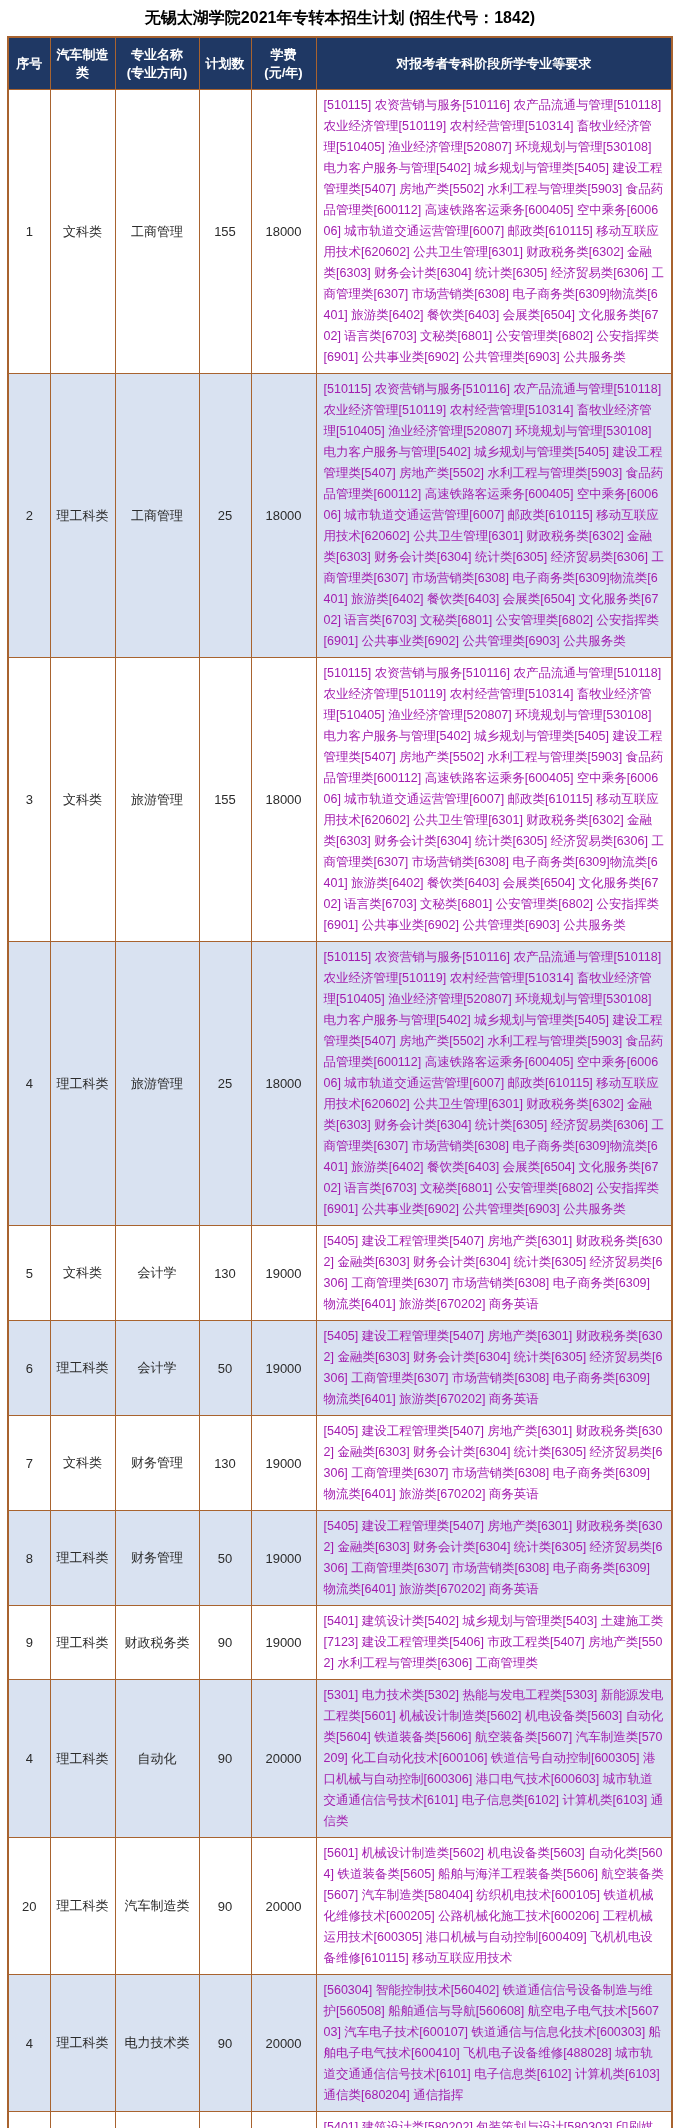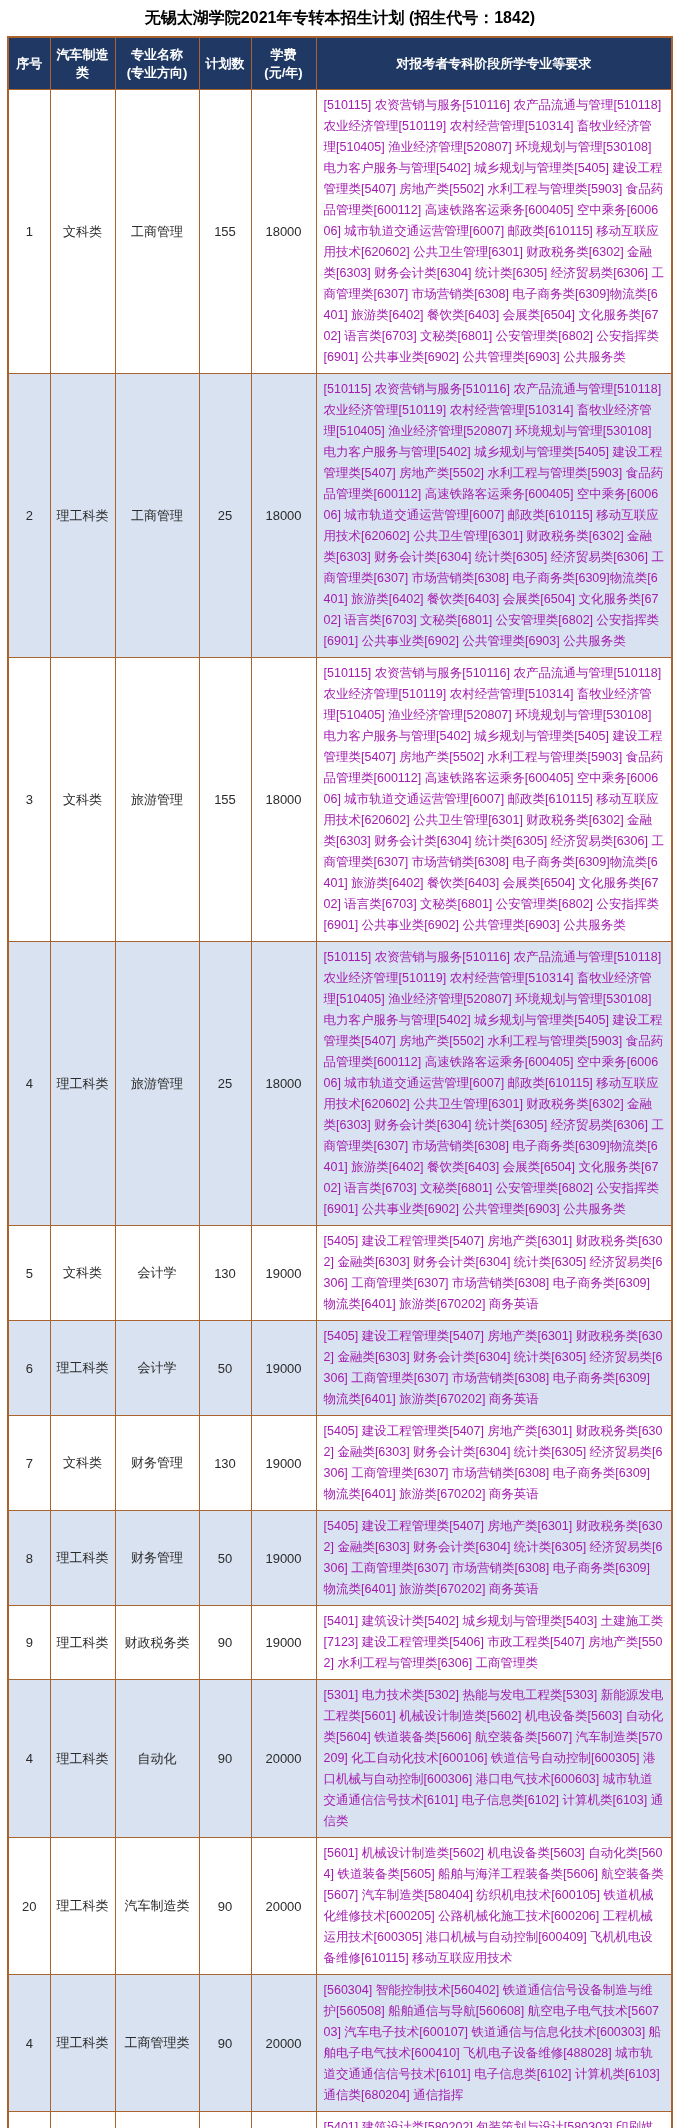--- a/index.html
+++ b/index.html
@@ -141,21 +141,21 @@
           <td class="c">20</td>
           <td class="c">理工科类</td>
           <td class="c">汽车制造类</td>
           <td class="c">90</td>
           <td class="c">20000</td>
           <td class="req">[5601] 机械设计制造类[5602] 机电设备类[5603] 自动化类[5604] 铁道装备类[5605] 船舶与海洋工程装备类[5606] 航空装备类[5607] 汽车制造类[580404] 纺织机电技术[600105] 铁道机械化维修技术[600205] 公路机械化施工技术[600206] 工程机械运用技术[600305] 港口机械与自动控制[600409] 飞机机电设备维修[610115] 移动互联应用技术</td>
         </tr>
         <tr class="even">
           <td class="c">4</td>
           <td class="c">理工科类</td>
-          <td class="c">工商管理类</td>
+          <td class="c">电力技术类</td>
           <td class="c">90</td>
           <td class="c">20000</td>
           <td class="req">[560304] 智能控制技术[560402] 铁道通信信号设备制造与维护[560508] 船舶通信与导航[560608] 航空电子电气技术[560703] 汽车电子技术[600107] 铁道通信与信息化技术[600303] 船舶电子电气技术[600410] 飞机电子设备维修[488028] 城市轨道交通通信信号技术[6101] 电子信息类[6102] 计算机类[6103] 通信类[680204] 通信指挥</td>
         </tr>
         <tr class="odd">
           <td class="c">13</td>
           <td class="c">艺术类</td>
           <td class="c">视觉传达设计</td>
           <td class="c">160</td>
           <td class="c">23000</td>

